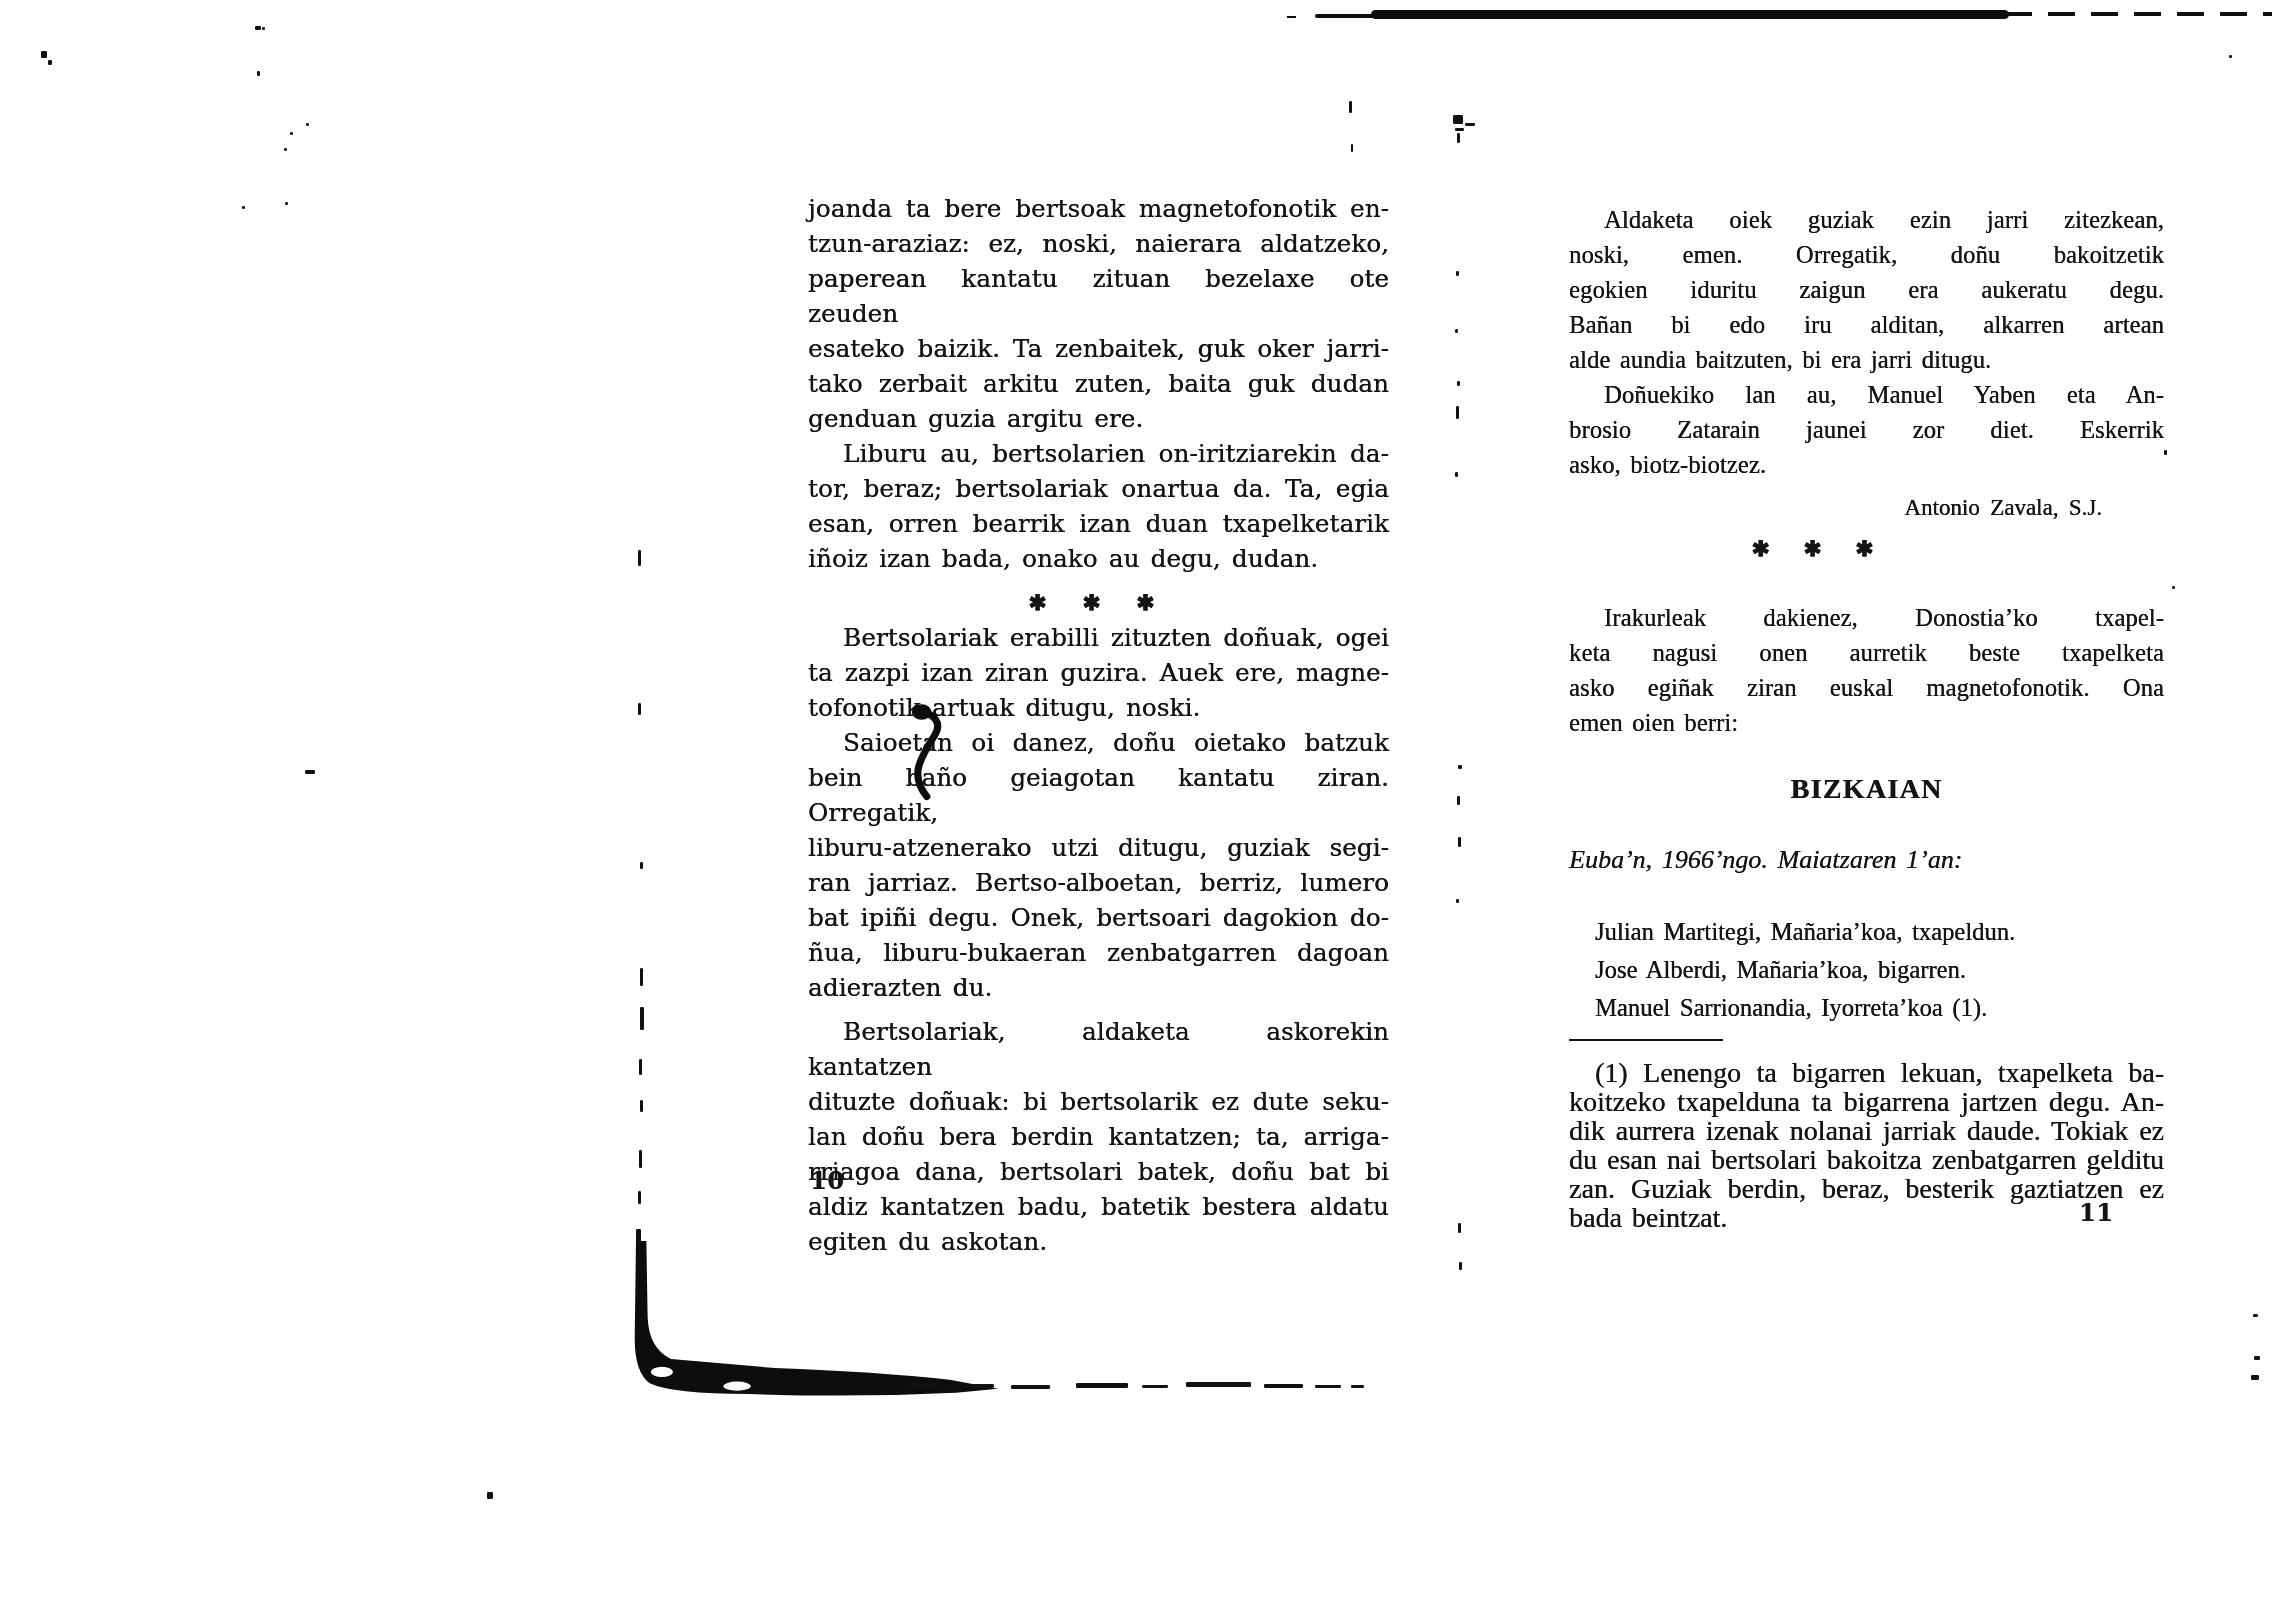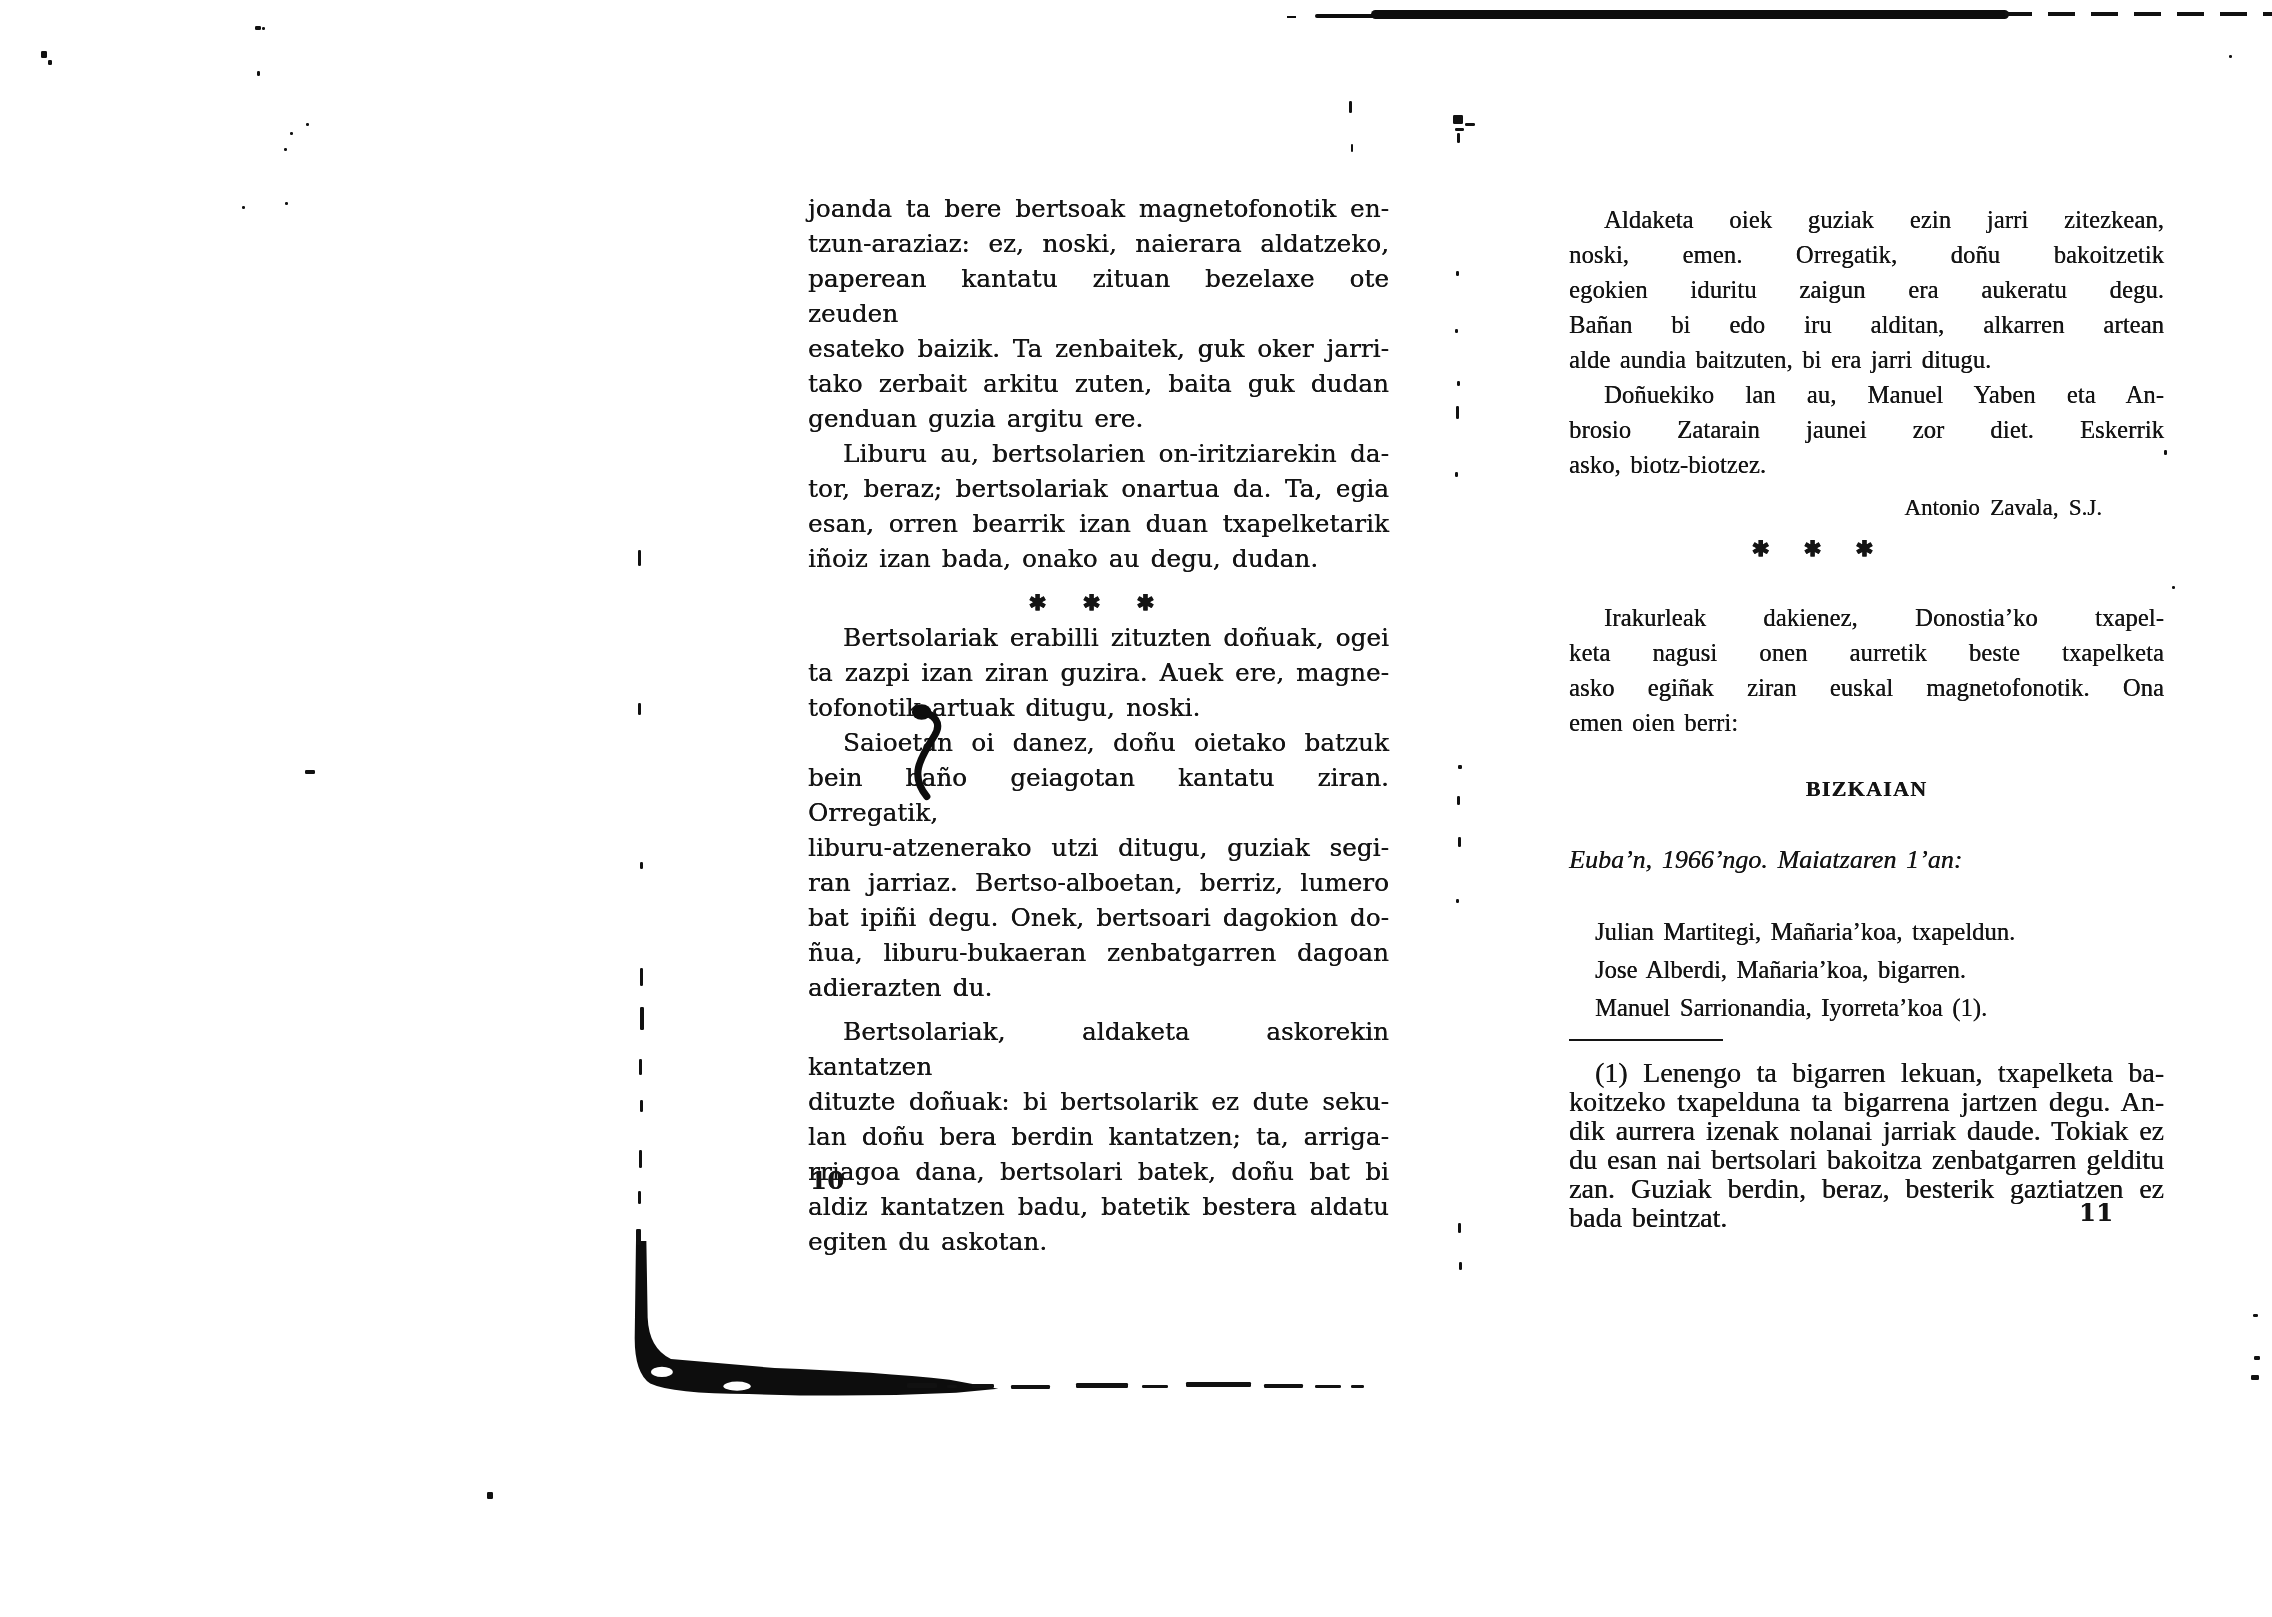--- a/index.html
+++ b/index.html
@@ -23,21 +23,21 @@
     text-align:center;font-size:21.4px;font-weight:bold;letter-spacing:14.3px;
     height:34px;line-height:34px;margin-top:10.4px;text-shadow:0.4px 0 currentColor;
   }
   #right-col .blk-stars{transform:translateX(-47px);margin-top:7.8px;}
 
   .blk-signature{
     text-align:right;padding-right:62px;font-size:23px;line-height:32px;margin-top:10.4px;
     word-spacing:0.2em;text-shadow:0.3px 0 currentColor;
   }
   .blk-heading{
-    text-align:center;font-size:22px;font-weight:bold;letter-spacing:1.3px;line-height:38px;
+    text-align:center;font-size:28px;font-weight:bold;letter-spacing:1.3px;line-height:38px;
     margin-top:30px;text-shadow:0.4px 0 currentColor;
   }
   .blk-date_line{
     font-style:italic;font-size:26px;line-height:35px;margin-top:34px;
     word-spacing:0.12em;text-shadow:0.3px 0 currentColor;
   }
   .blk-entries{margin-top:36px;}
   .blk-entries .line{
     font-size:24.6px;line-height:38px;padding-left:26px;word-spacing:0.14em;
     text-shadow:0.3px 0 currentColor;

